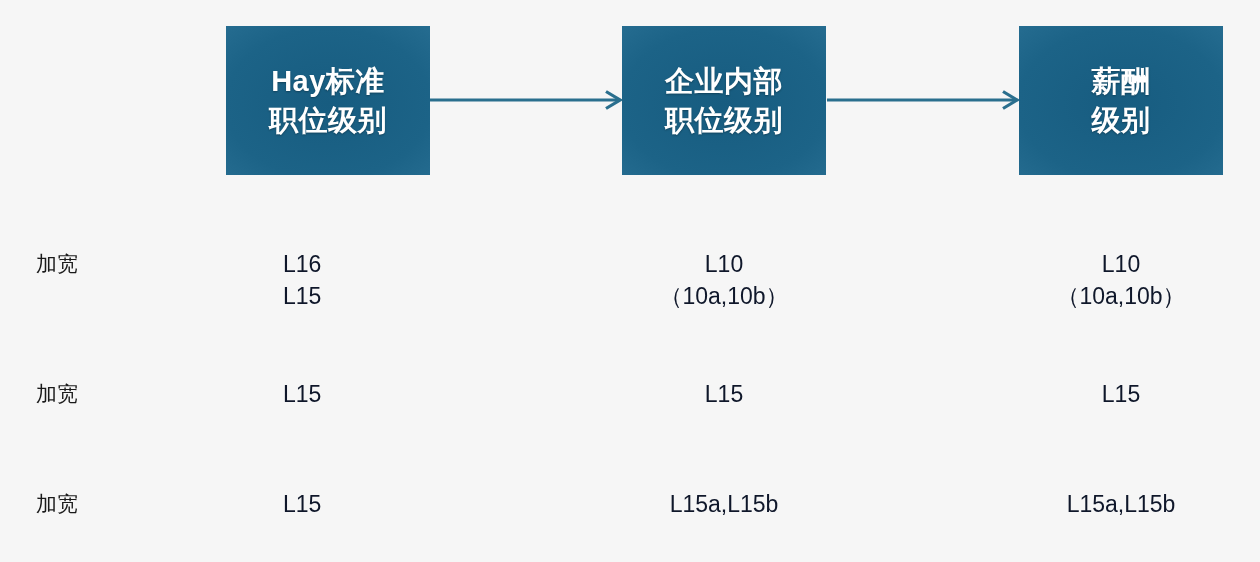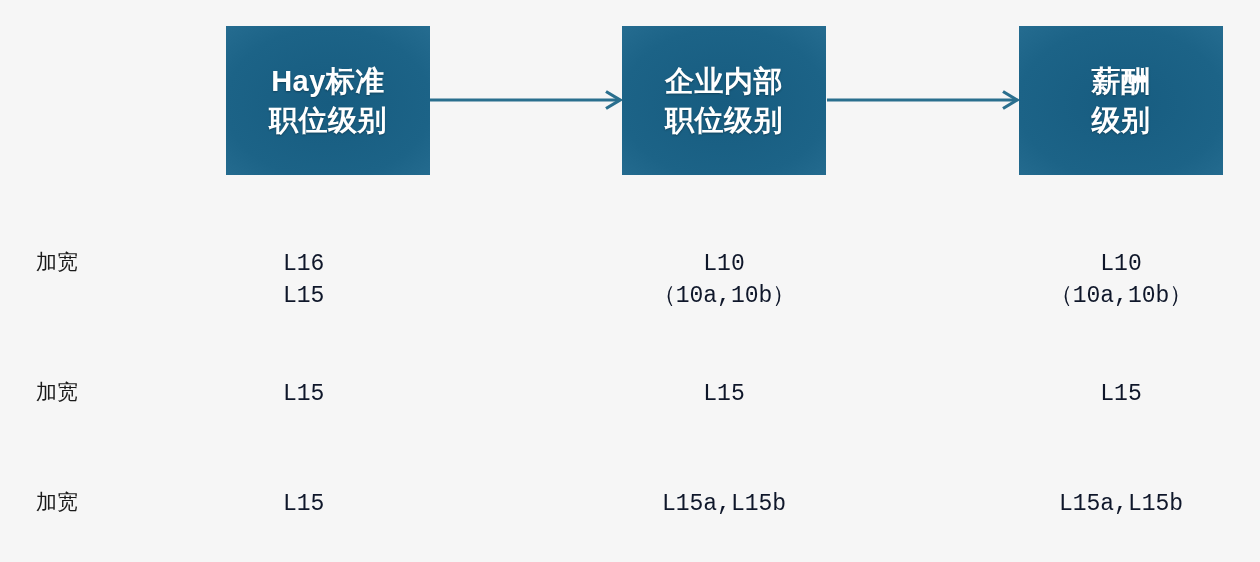--- a/index.html
+++ b/index.html
@@ -62,21 +62,20 @@
   }
   .arrow.a1 { left: 430px; width: 192px; }
   .arrow.a2 { left: 827px; width: 192px; }
 
   
   .row {
     position: absolute;
     left: 0;
     width: 1260px;
     height: 70px;
-    font-family: Liberation Mono, monospace;
   }
   .row.r1 { top: 248px; }
   .row.r2 { top: 378px; }
   .row.r3 { top: 488px; }
 
   .row-label {
     position: absolute;
     left: 36px;
     top: 0;
     font-size: 21px;

